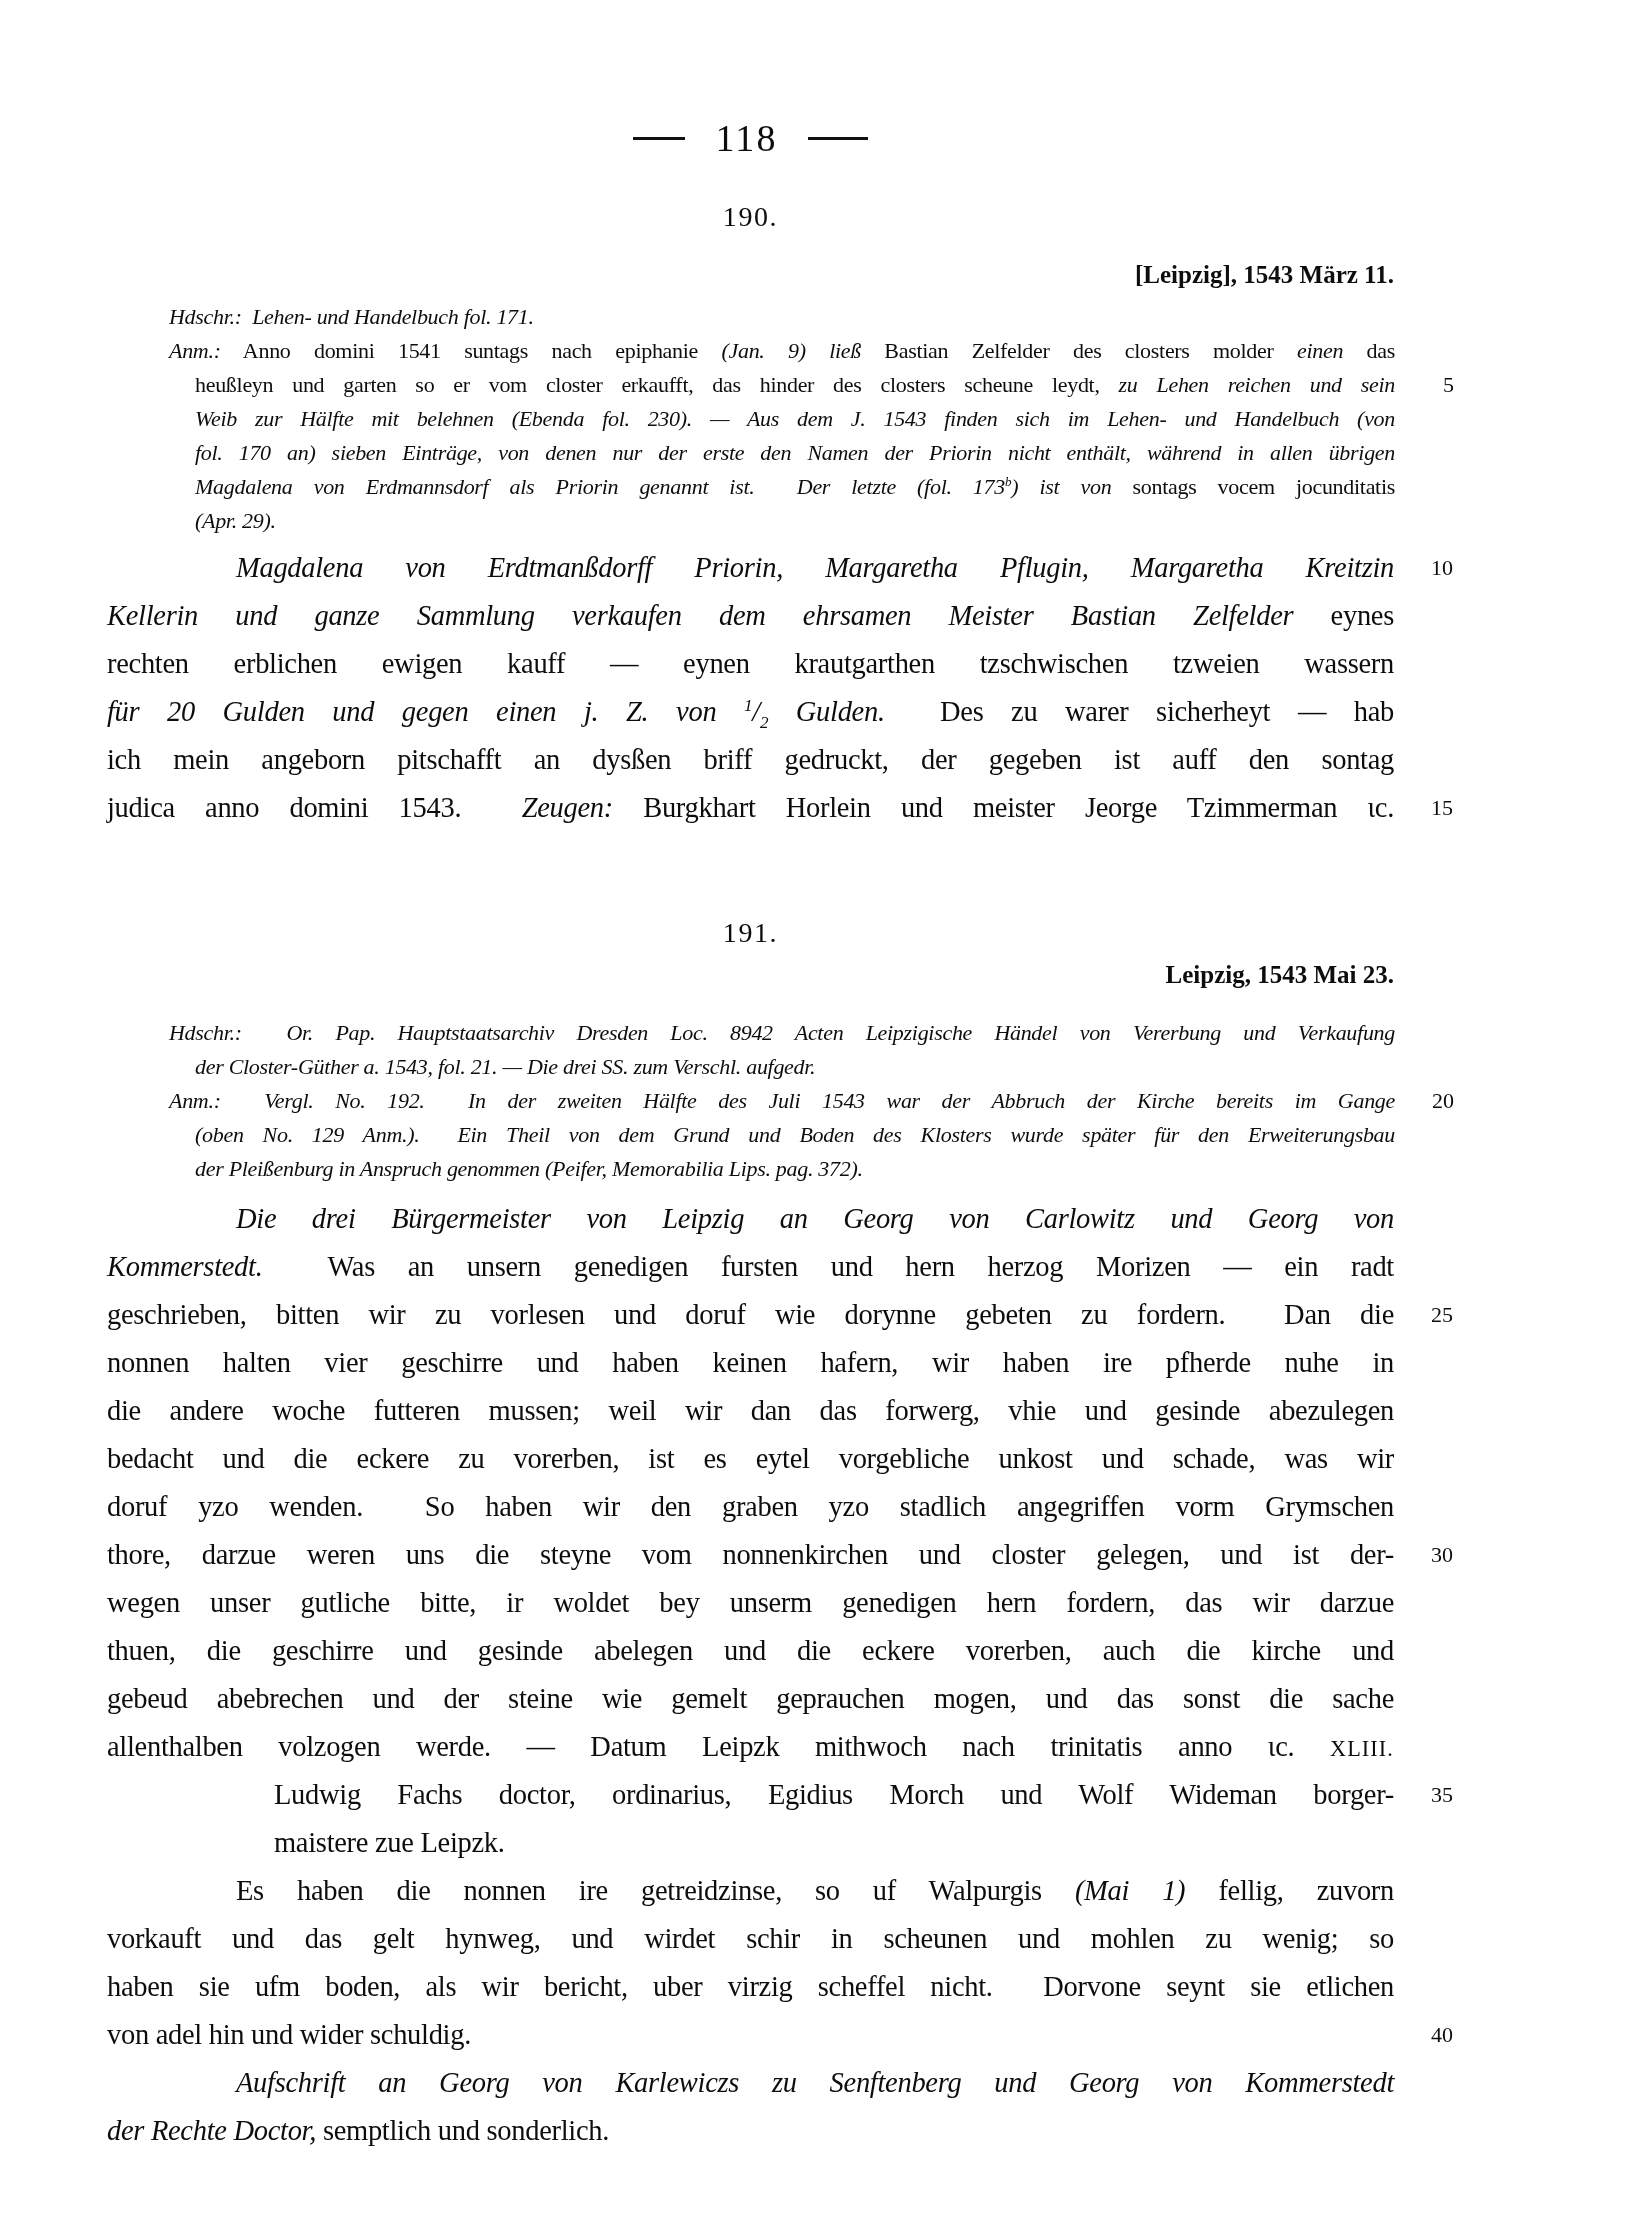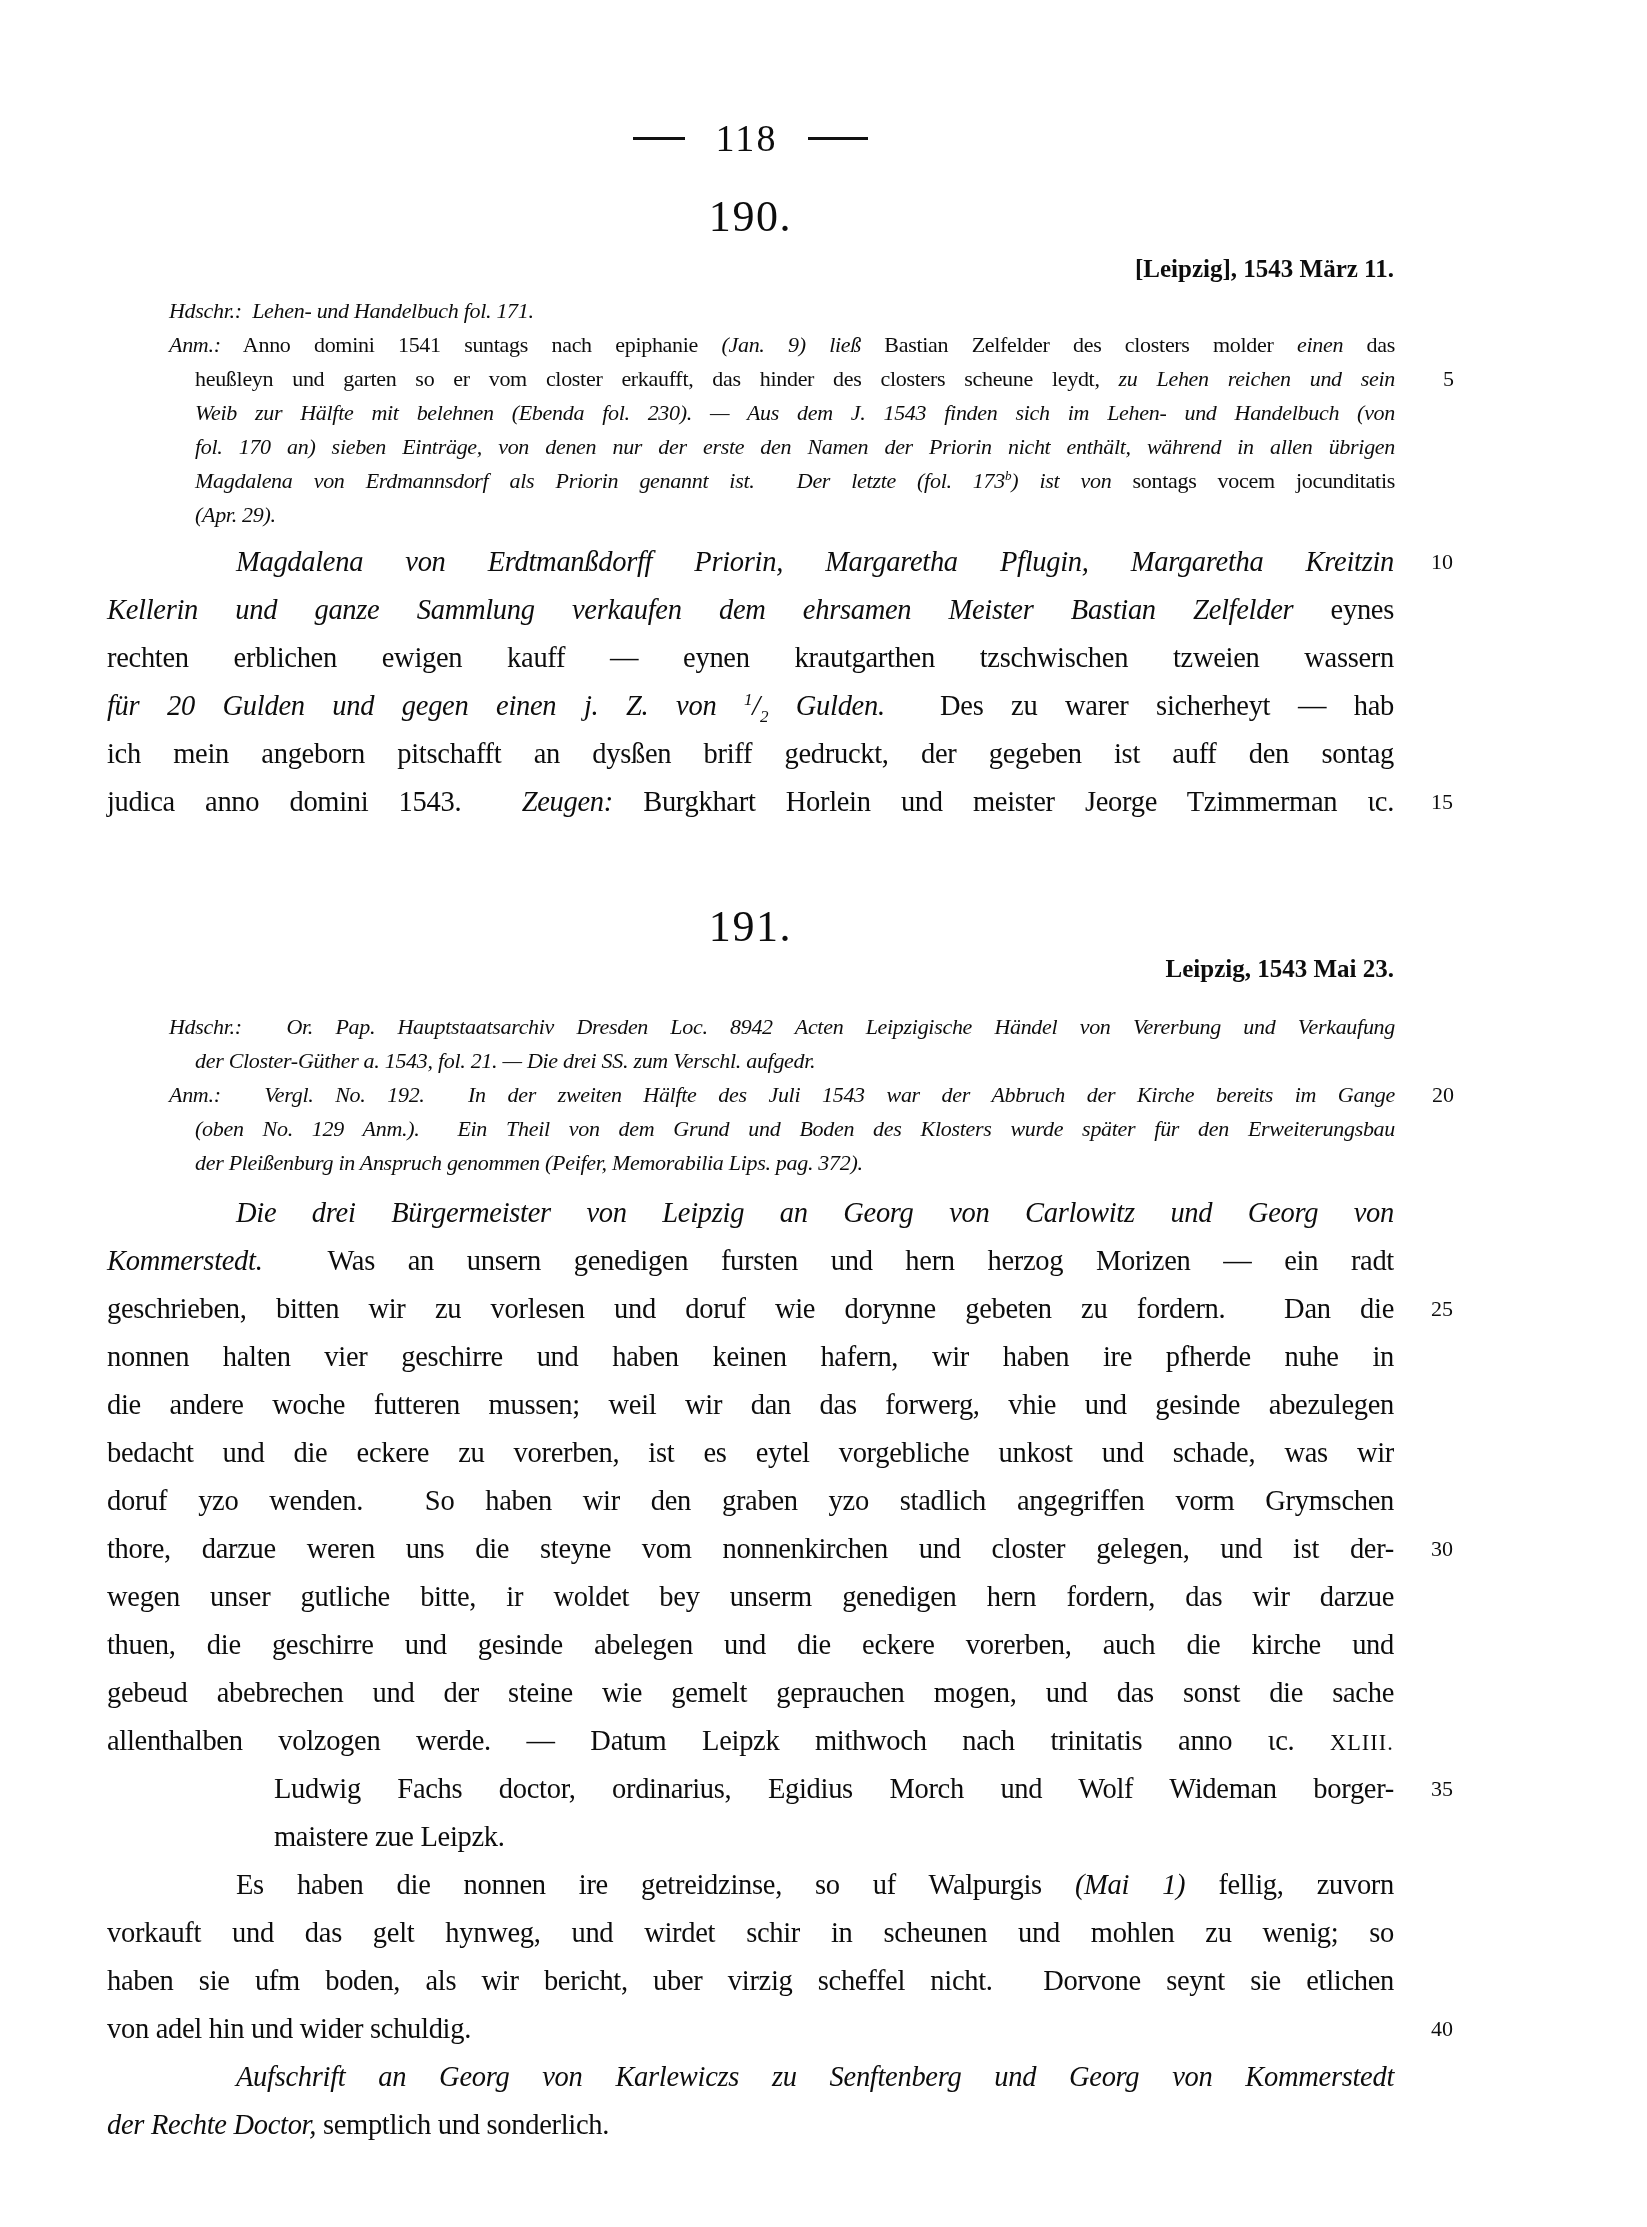--- a/index.html
+++ b/index.html
@@ -20,29 +20,29 @@
     display:flex; align-items:center; justify-content:center; gap:30px;
     font-size:38px; line-height:41px;
   }
   .rule { display:inline-block; width:60px; border-top:3.3px solid #111; }
   .rule.short { width:52px; }
   .pagenum { letter-spacing:2.2px; }
 
   
   .docnum {
     margin:0; font-weight:normal; text-align:center;
-    font-size:44px; line-height:38px; letter-spacing:1.6px;
+    font-size:28px; line-height:38px; letter-spacing:1.6px;
   }
   .docnum.n190 { margin-top:39px; }
   .docnum.n191 { margin-top:82px; }
   .dateline {
     text-align:right; font-weight:bold;
     font-size:25px; line-height:32px; height:32px;
   }
-  .dateline.d190 { margin-top:17px;text-align:right; }
+  .dateline.d190 { margin-top:23px;text-align:right; }
   .dateline.d191 { margin-top:7px; }
 
   
   .small { margin-left:62px; width:1226px; }
   .small.h190 { margin-top:8.8px; }
   .small.a190 { margin-top:0; }
   .small.h191 { margin-top:25px; }
   .small.a191 { margin-top:0; }
   .small .line {
     font-size:22px; line-height:34px; height:34px;

